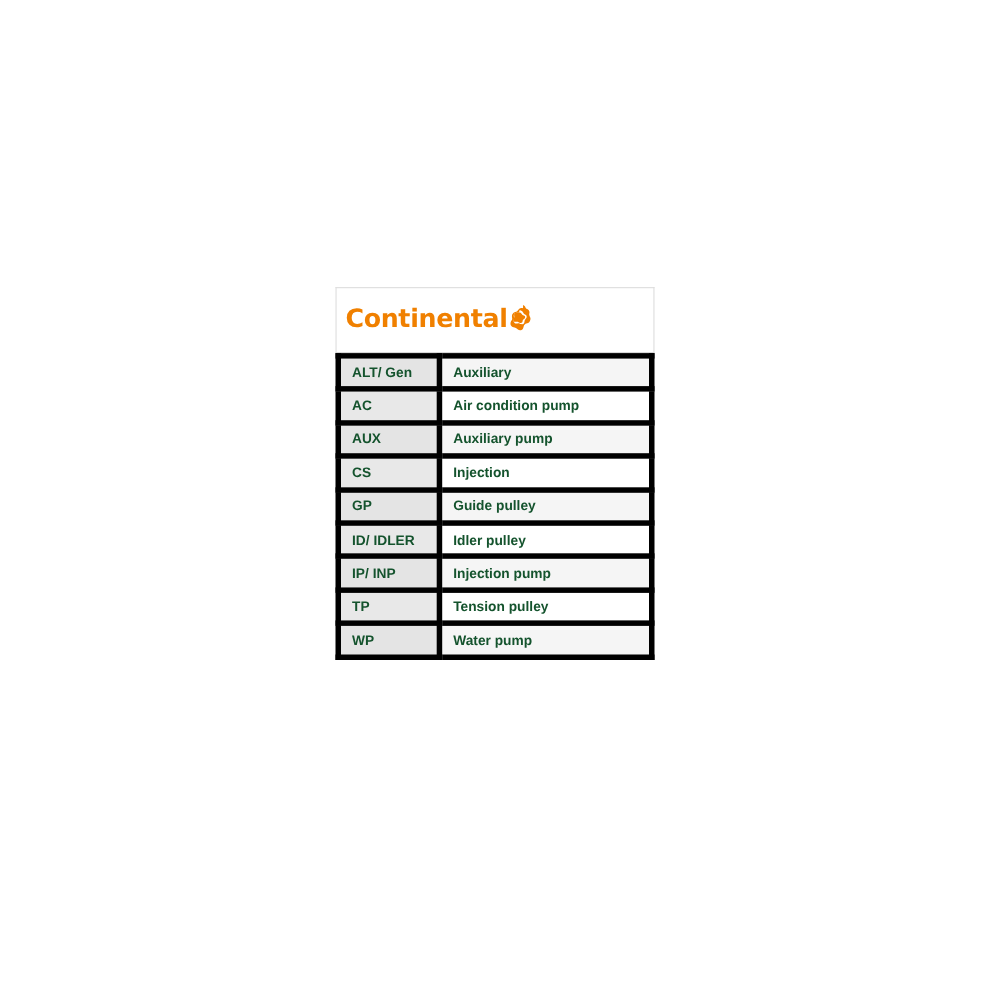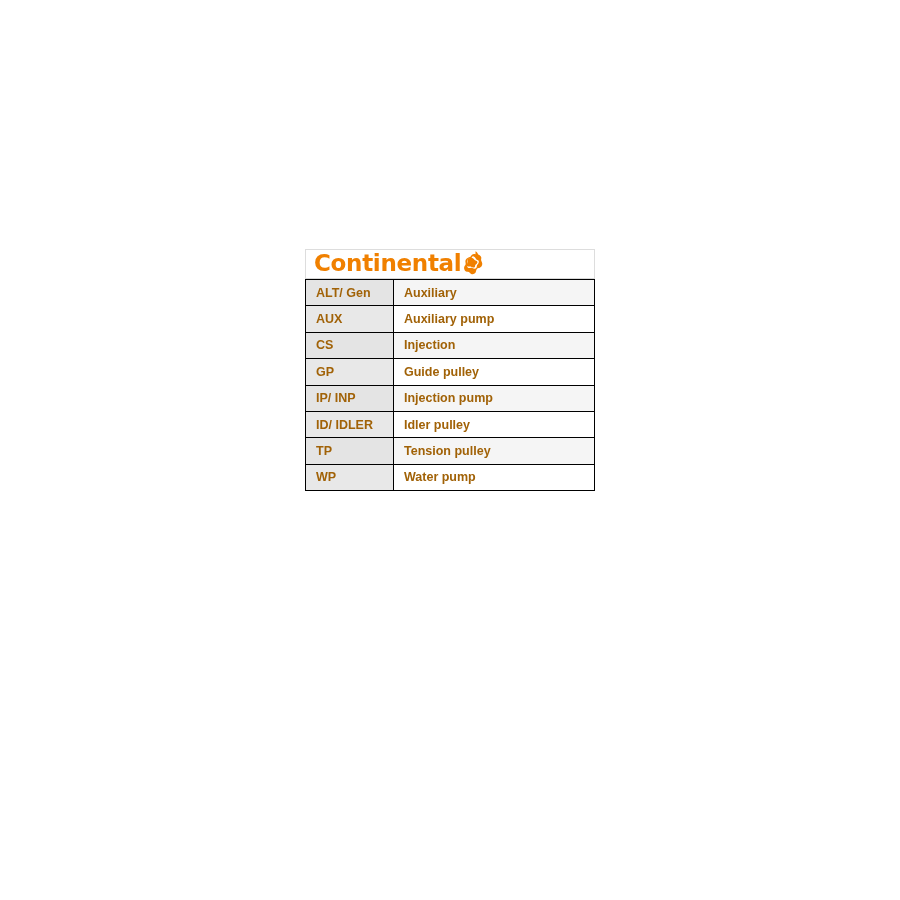--- a/index.html
+++ b/index.html
@@ -18,28 +18,29 @@
   .sheet {
     position: absolute;
     left: 305px;
     top: 249px;
     width: 290px;
     background: #ffffff;
   }
 
   
   .brand-header {
-    height: 30px;
+    height: 60px;
     border: 1px solid #dddddd;
     border-bottom: 1px solid #d8d8d8;
     background: #ffffff;
     display: flex;
     align-items: center;
     padding-left: 8px;
     box-sizing: border-box;
+    margin-top: 12px;
   }
   .brand-logo {
     display: flex;
     align-items: center;
     color: #f08000;
     line-height: 1;
     white-space: nowrap;
   }
   .brand-wordmark {
     font-family: "DejaVu Sans", sans-serif;
@@ -55,23 +56,23 @@
     display: block;
   }
 
   
   table.legend {
     border-collapse: collapse;
     width: 290px;
     table-layout: fixed;
   }
   table.legend td {
-    border: 1px solid #000000;
+    border: 5px solid #000000;
     font-size: 12.5px;
-    color: #a16207;
+    color: #14532d;
     height: 25.4px;
     padding: 0 0 0 10px;
     vertical-align: middle;
     white-space: nowrap;
     overflow: hidden;
   }
   td.abbr {
     width: 77px;
     background: #e4e4e4;
     font-weight: bold;
@@ -107,38 +108,42 @@
     </div>
   </div>
 
   <table class="legend">
     <tbody>
       <tr>
         <td class="abbr">ALT/ Gen</td>
         <td class="desc">Auxiliary</td>
       </tr>
       <tr>
+        <td class="abbr">AC</td>
+        <td class="desc">Air condition pump</td>
+      </tr>
+      <tr>
         <td class="abbr">AUX</td>
         <td class="desc">Auxiliary pump</td>
       </tr>
       <tr>
         <td class="abbr">CS</td>
         <td class="desc">Injection</td>
       </tr>
       <tr>
         <td class="abbr">GP</td>
         <td class="desc">Guide pulley</td>
       </tr>
       <tr>
+        <td class="abbr">ID/ IDLER</td>
+        <td class="desc">Idler pulley</td>
+      </tr>
+      <tr>
         <td class="abbr">IP/ INP</td>
         <td class="desc">Injection pump</td>
-      </tr>
-      <tr>
-        <td class="abbr">ID/ IDLER</td>
-        <td class="desc">Idler pulley</td>
       </tr>
       <tr>
         <td class="abbr">TP</td>
         <td class="desc">Tension pulley</td>
       </tr>
       <tr>
         <td class="abbr">WP</td>
         <td class="desc">Water pump</td>
       </tr>
     </tbody>

